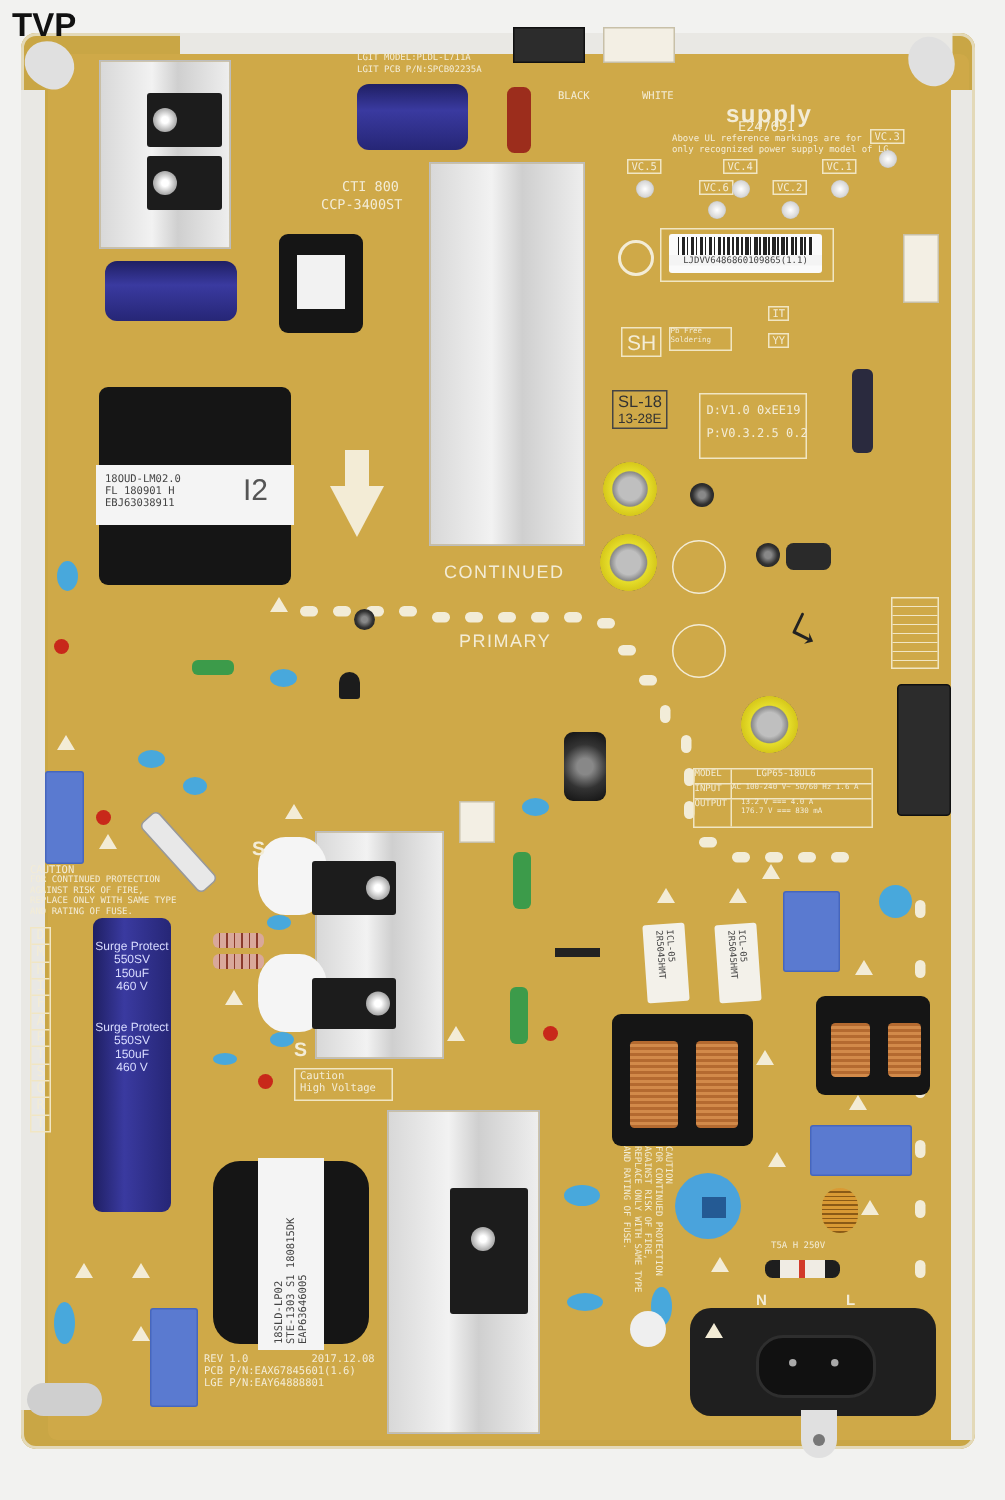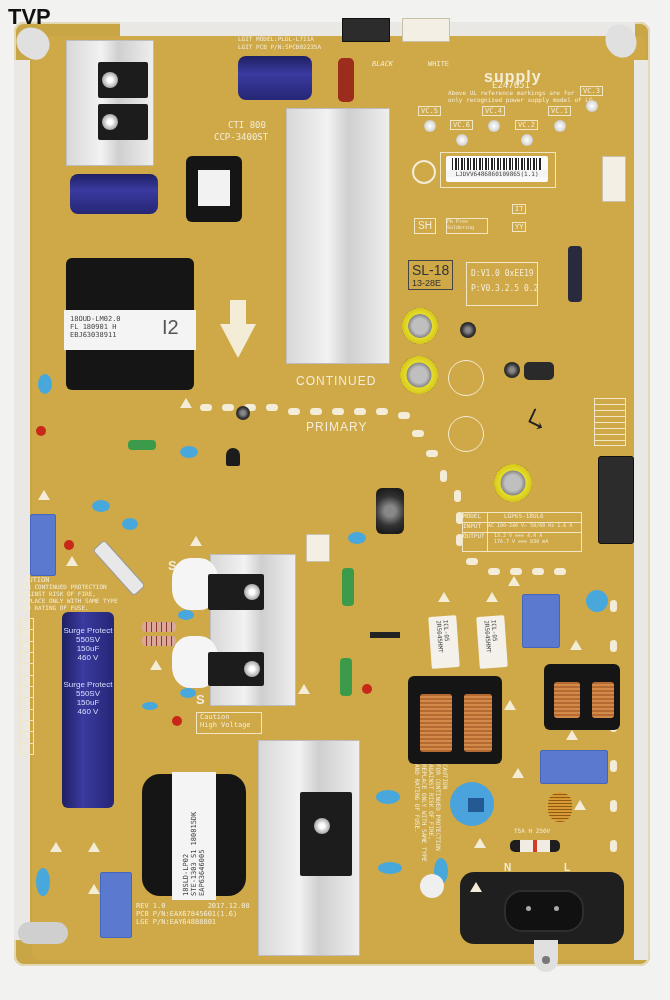--- a/index.html
+++ b/index.html
@@ -48,21 +48,21 @@
 <div class="abs hs" style="left:66px;top:40px;width:86px;height:124px;"></div>
 <div class="abs to220" style="left:98px;top:62px;width:50px;height:36px;">
     <div class="screw abs" style="left:4px;top:10px;"></div>
   </div>
 <div class="abs to220" style="left:98px;top:104px;width:50px;height:36px;">
     <div class="screw abs" style="left:4px;top:10px;"></div>
   </div>
 
 <div class="abs conn-bk" style="left:342px;top:18px;width:46px;height:22px;"></div>
 <div class="abs conn-wh" style="left:402px;top:18px;width:46px;height:22px;"></div>
-<div class="abs silk" style="left:372px;top:60px;font-style:italic;">BLACK</div>
+<div class="abs silk" style="left:372px;top:60px;">BLACK</div>
 <div class="abs silk" style="left:428px;top:60px;">WHITE</div>
 
 <div class="abs silk" style="left:238px;top:36px;font-size:6px;">LGIT MODEL:PLDL-L711A</div>
 <div class="abs silk" style="left:238px;top:44px;font-size:6px;">LGIT PCB P/N:SPCB02235A</div>
 
 <div class="abs cap-blue-h" style="left:238px;top:56px;width:74px;height:44px;"></div>
 <div class="abs" style="left:338px;top:58px;width:16px;height:44px;background:#9c2d1c;border-radius:5px;"></div>
 <div class="abs cap-blue-h" style="left:70px;top:174px;width:88px;height:40px;"></div>
 
 <div class="abs silk" style="left:228px;top:120px;font-size:9px;">CTI 800</div>
@@ -76,21 +76,21 @@
 
 <div class="abs silk-lg" style="left:484px;top:68px;font-size:16px;">supply</div>
 <div class="abs silk" style="left:492px;top:80px;font-size:9px;">E247651</div>
 <div class="abs silk" style="left:448px;top:90px;font-size:6px;">Above UL reference markings are for</div>
 <div class="abs silk" style="left:448px;top:97px;font-size:6px;">only recognized power supply model of LG</div>
 
 <div class="abs" style="left:418px;top:106px;">
     <div class="silk box" style="padding:0 2px;">VC.5</div>
     <div class="led" style="width:12px;height:12px;margin:4px 0 0 6px;"></div>
   </div>
-<div class="abs" style="left:450px;top:120px;">
+<div class="abs" style="left:466px;top:120px;">
     <div class="silk box" style="padding:0 2px;">VC.6</div>
     <div class="led" style="width:12px;height:12px;margin:4px 0 0 6px;"></div>
   </div>
 <div class="abs" style="left:482px;top:106px;">
     <div class="silk box" style="padding:0 2px;">VC.4</div>
     <div class="led" style="width:12px;height:12px;margin:4px 0 0 6px;"></div>
   </div>
 <div class="abs" style="left:515px;top:120px;">
     <div class="silk box" style="padding:0 2px;">VC.2</div>
     <div class="led" style="width:12px;height:12px;margin:4px 0 0 6px;"></div>
@@ -106,30 +106,30 @@
 
 <div class="abs" style="left:412px;top:160px;width:20px;height:20px;border-radius:50%;border:2px solid #f3ecd6;"></div>
 <div class="abs box" style="left:440px;top:152px;width:114px;height:34px;"></div>
 <div class="abs" style="left:446px;top:156px;width:102px;height:26px;background:#fafafa;border-radius:2px;">
   <div style="height:12px;margin:2px 6px 0;background:repeating-linear-gradient(90deg,#222 0 1px,#fff 1px 3px,#222 3px 5px,#fff 5px 6px);"></div>
   <div class="label-white" style="font-size:6px;text-align:center;">LJDVV6486860109865(1.1)</div>
 </div>
 
 <div class="abs conn-wh" style="left:602px;top:156px;width:22px;height:44px;"></div>
 
-<div class="abs silk box" style="left:414px;top:218px;font-size:10px;padding:1px 3px;font-family:'Liberation Sans',sans-serif;">SH</div>
+<div class="abs silk box" style="left:414px;top:218px;font-size:14px;padding:1px 3px;font-family:'Liberation Sans',sans-serif;">SH</div>
 <div class="abs box" style="left:446px;top:218px;width:40px;height:14px;">
     <div class="silk" style="font-size:5px;">Pb Free</div>
     <div class="silk" style="font-size:5px;">Soldering</div>
   </div>
 <div class="abs silk box" style="left:512px;top:204px;font-size:7px;padding:0 2px;">IT</div>
 <div class="abs silk box" style="left:512px;top:222px;font-size:7px;padding:0 2px;">YY</div>
 
 <div class="abs" style="left:408px;top:260px;border:1px solid #444;padding:1px 3px;">
-  <div style="font-size:14px;color:#333;">SL-18</div>
+  <div style="font-size:11px;color:#333;">SL-18</div>
   <div style="font-size:9px;color:#333;">13-28E</div>
 </div>
 
 <div class="abs box" style="left:466px;top:262px;width:70px;height:42px;">
   <div class="silk" style="font-size:8px;margin:6px 0 0 4px;">D:V1.0 0xEE19</div>
   <div class="silk" style="font-size:8px;margin:6px 0 0 4px;">P:V0.3.2.5 0.2</div>
 </div>
 
 <div class="abs" style="left:568px;top:246px;width:14px;height:56px;background:#2a2a3e;border-radius:4px;"></div>
 

